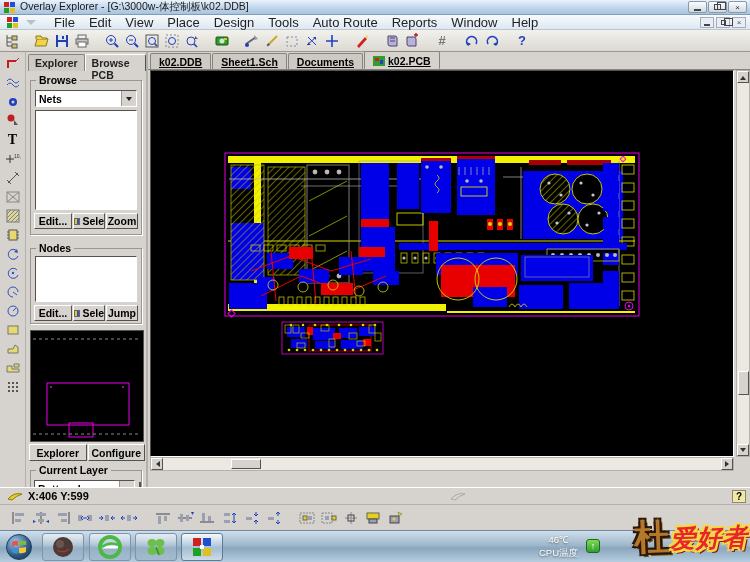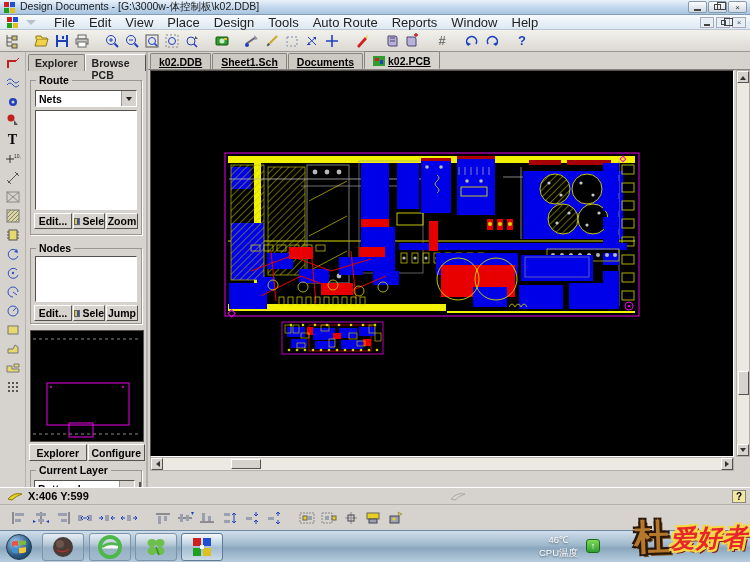--- a/index.html
+++ b/index.html
@@ -120,21 +120,21 @@
 
 <div id="app">
 
   <div class="titlebar">
     <svg width="13" height="13">
         <rect x="1" y="1" width="5" height="5" fill="#d02020"></rect>
         <rect x="7" y="1" width="5" height="5" fill="#2050d0"></rect>
         <rect x="1" y="7" width="5" height="5" fill="#20a020"></rect>
         <rect x="7" y="7" width="5" height="5" fill="#e0c020"></rect>
       </svg>
-    <span class="ttext">Design Documents - [G:\3000w-体控制板\k02.DDB]</span>
+    <span class="ttext">Overlay Explorer - [G:\3000w-体控制板\k02.DDB]</span>
     <span class="winbtns">
       <span class="wbtn">
           <span class="glyph-min"></span>
         </span>
       <span class="wbtn">
           <span class="glyph-rest"></span>
         </span>
       <span class="wbtn">×</span>
     </span>
   </div>
@@ -428,21 +428,21 @@
         </svg>
       </span>
   </div>
 
   <div class="panel">
     <div class="ptabs">
       <span class="ptab">Explorer</span>
       <span class="ptab active">Browse PCB</span>
     </div>
     <div class="group" style="top:28px; height:155px;">
-      <span class="glabel">Route</span>
+      <span class="glabel">Browse</span>
       <div class="combo">
         <span class="cval">Nets</span>
         <span class="cbtn">
             <span class="arr-dn"></span>
           </span>
       </div>
       <div class="listbox" style="height:100px;"></div>
       <div class="btnrow">
         <span class="cbtn3d" style="flex:1.2">Edit...</span>
         <span class="cbtn3d">

